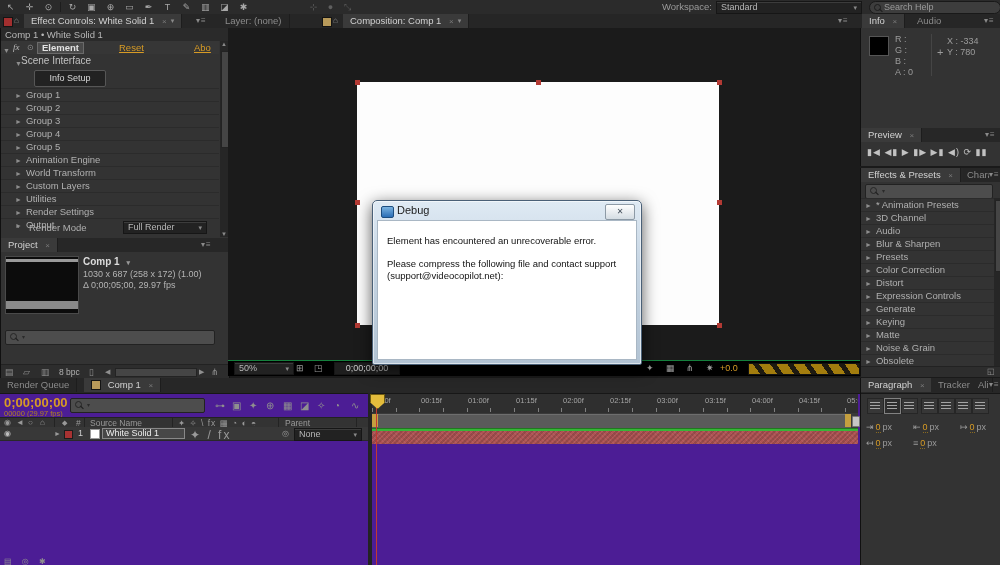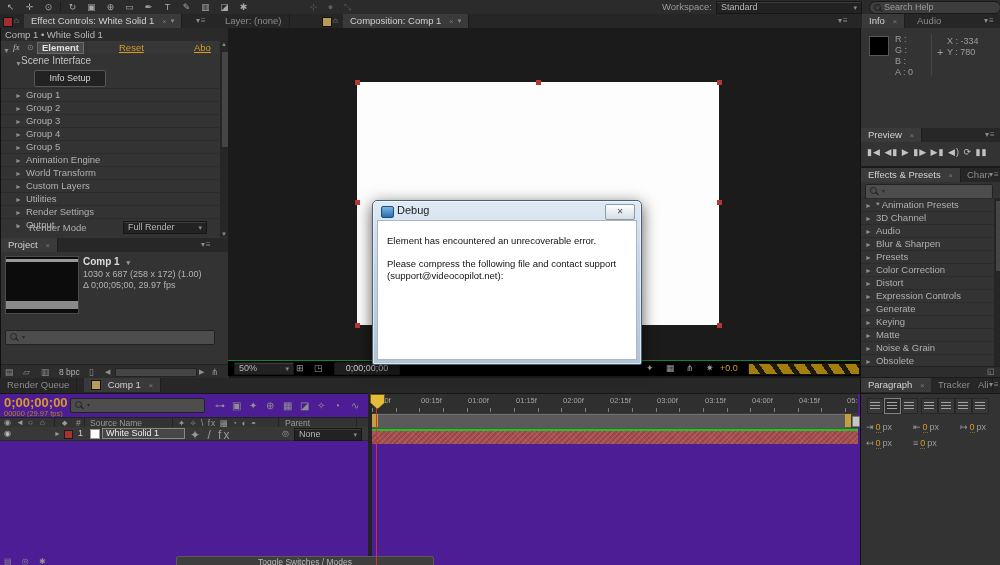--- a/index.html
+++ b/index.html
@@ -408,23 +408,20 @@
     <div class="a redbar" style="left:372px;top:53px;width:486px;height:13px"></div>
 
     <div class="a" style="left:370px;top:16px;width:13px;height:13px;background:#e3bc3c;border:1px solid #6e5a12;clip-path:polygon(0 0,100% 0,100% 55%,50% 100%,0 55%);z-index:6"></div>
     <div class="a" style="left:376px;top:16px;width:1px;height:171px;background:#c23a30;z-index:5"></div>
 
     <div class="a" style="left:4px;top:179px;font-size:8px;color:#8f8f8f;letter-spacing:4px">
       <span>▤</span>
       <span>◎</span>
       <span>✱</span>
     </div>
-    <div class="a" style="left:176px;top:178px;width:256px;height:9px;background:#3e3e3e;border:1px solid #5a5a5a;border-bottom:none;border-radius:3px 3px 0 0;text-align:center;font-size:8.5px;line-height:10px;color:#b8b8b8;overflow:hidden">
-      <span>Toggle Switches / Modes</span>
-    </div>
   </div>
 
   <div class="a panel" style="left:860px;top:378px;width:140px;height:187px">
     <div class="a" style="left:0;top:0;width:140px;height:15px;background:#272727;border-bottom:1px solid #171717">
       <div class="tab on" style="left:0">
         <span>Paragraph</span>
         <span class="x">×</span>
       </div>
       <div class="tab" style="left:70px;background:#262626">
         <span>Tracker</span>

